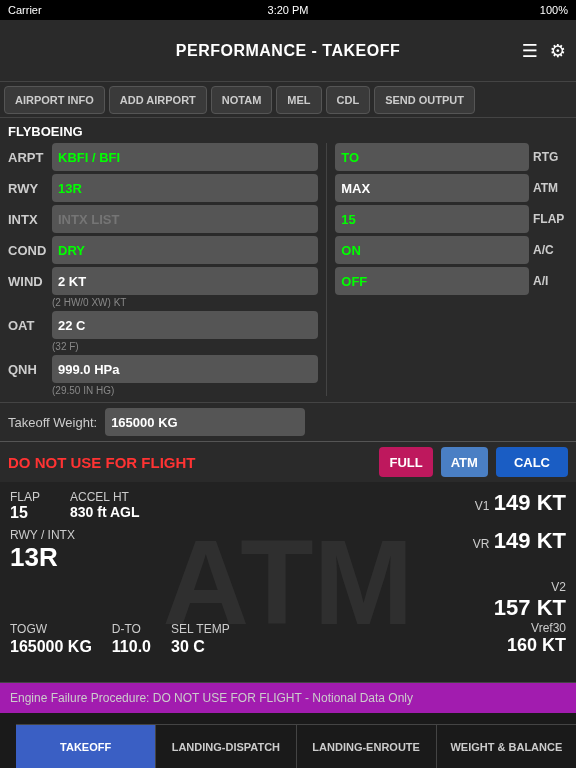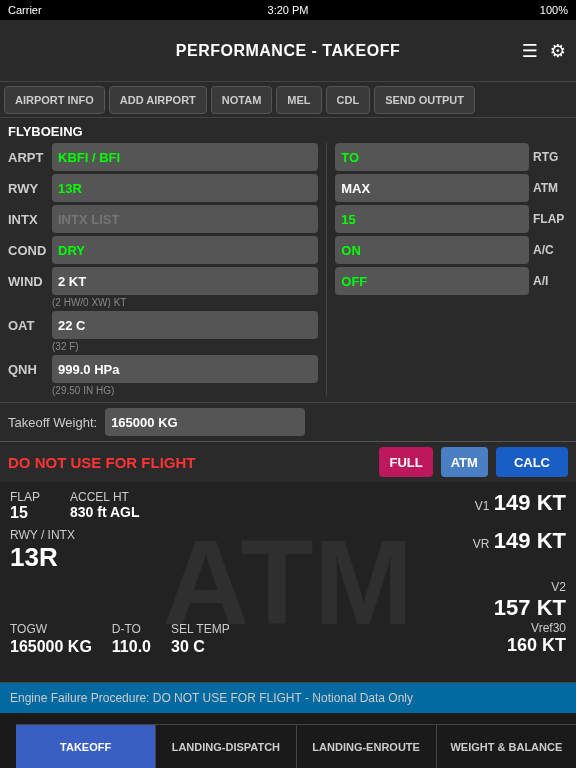--- a/index.html
+++ b/index.html
@@ -283,21 +283,21 @@
     .sel-area { display: flex; flex-direction: column; gap: 2px; }
     .sel-label { font-size: 12px; color: #ccc; }
     .sel-val { font-size: 16px; font-weight: bold; color: #fff; }
 
     .v2-vref-area { text-align: right; }
     .v2-val { font-size: 22px; font-weight: bold; color: #fff; display: block; }
     .vref-val { font-size: 18px; font-weight: bold; color: #fff; display: block; }
 
     
     .efp-notice {
-      background: #0369a1;
+      background: #a21caf;
       padding: 8px 10px;
       font-size: 12px;
       color: #ccc;
       border-top: 1px solid #444;
     }
 
     
     .bottom-tabs {
       position: absolute;
       bottom: 0;

